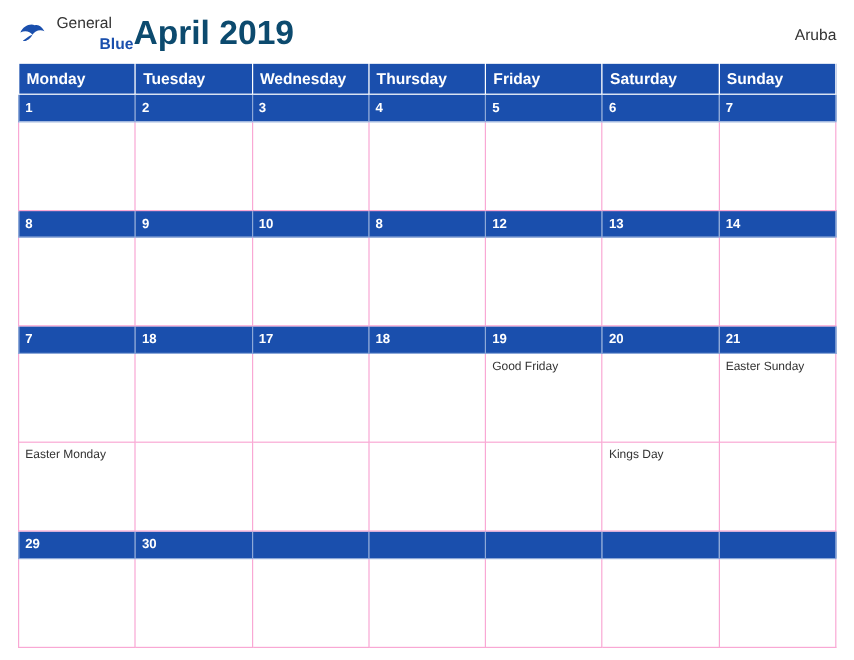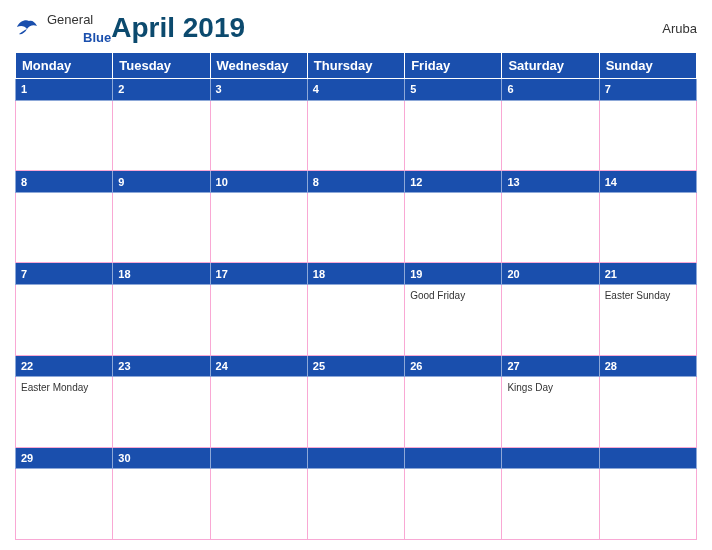--- a/index.html
+++ b/index.html
@@ -194,29 +194,20 @@
         <td></td>
         <td></td>
         <td>
           <span class="holiday-name">Good Friday</span>
         </td>
         <td></td>
         <td>
           <span class="holiday-name">Easter Sunday</span>
         </td>
       </tr>
-      <tr class="num-row">
-        <td>22</td>
-        <td>23</td>
-        <td>24</td>
-        <td>25</td>
-        <td>26</td>
-        <td>27</td>
-        <td>28</td>
-      </tr>
       <tr class="content-row">
         <td>
           <span class="holiday-name">Easter Monday</span>
         </td>
         <td></td>
         <td></td>
         <td></td>
         <td></td>
         <td>
           <span class="holiday-name">Kings Day</span>

